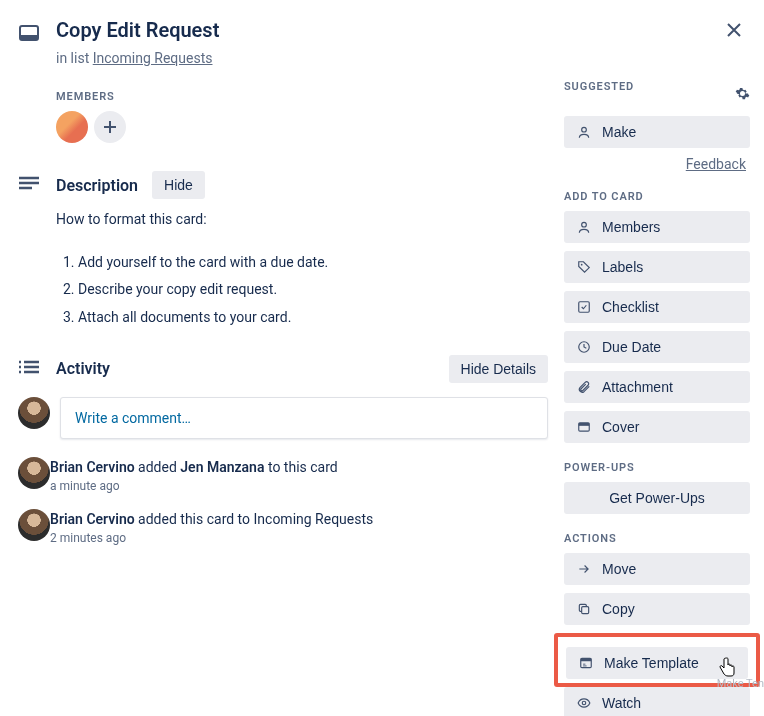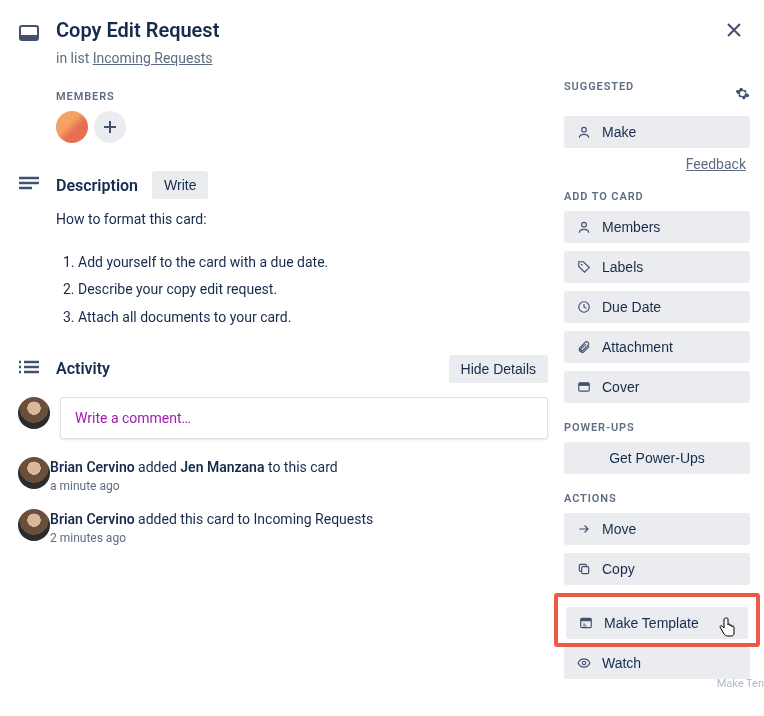--- a/index.html
+++ b/index.html
@@ -165,21 +165,21 @@
     display: flex;
     gap: 10px;
     margin-bottom: 18px;
   }
   .comment-input {
     flex: 1;
     border: 1px solid #dfe1e6;
     border-radius: 3px;
     padding: 12px 14px;
     box-shadow: 0 1px 2px rgba(9,30,66,0.1);
-    color: #a21caf;
+    color: #0369a1;
     background: #fff;
     font-size: 14px;
   }
   .activity-item {
     display: flex;
     margin-bottom: 16px;
   }
   .activity-text {
     padding-top: 2px;
   }
@@ -296,21 +296,21 @@
       </div>
     </div>
 
     <div class="section-row">
       <div class="section-icon">
         <svg width="22" height="18" viewBox="0 0 22 18">
             <path d="M1 2 H21 M1 7 H21 M1 12 H14" stroke="currentColor" stroke-width="2.5"></path>
           </svg>
       </div>
       <div class="section-heading">Description</div>
-      <button class="edit-btn">Write</button>
+      <button class="edit-btn">Hide</button>
     </div>
     <div class="desc-content">
       <div>How to format this card:</div>
       <ol>
         <li>Add yourself to the card with a due date.</li>
         <li>Describe your copy edit request.</li>
         <li>Attach all documents to your card.</li>
       </ol>
     </div>
 
@@ -384,20 +384,29 @@
         <span>Members</span>
       </button>
       <button class="side-btn">
         <span class="btn-icon">
             <svg width="14" height="14" viewBox="0 0 24 24">
               <path d="M3 3h8l10 10-8 8L3 11V3z" fill="none" stroke="currentColor" stroke-width="2"></path>
               <circle cx="8" cy="8" r="1.5" fill="currentColor"></circle>
             </svg>
           </span>
         <span>Labels</span>
+      </button>
+      <button class="side-btn">
+        <span class="btn-icon">
+            <svg width="14" height="14" viewBox="0 0 24 24">
+              <rect x="3" y="3" width="18" height="18" rx="2" fill="none" stroke="currentColor" stroke-width="2"></rect>
+              <path d="M8 12l3 3 5-6" fill="none" stroke="currentColor" stroke-width="2"></path>
+            </svg>
+          </span>
+        <span>Checklist</span>
       </button>
       <button class="side-btn">
         <span class="btn-icon">
             <svg width="14" height="14" viewBox="0 0 24 24">
               <circle cx="12" cy="12" r="9" fill="none" stroke="currentColor" stroke-width="2"></circle>
               <path d="M12 7v5l4 2" fill="none" stroke="currentColor" stroke-width="2"></path>
             </svg>
           </span>
         <span>Due Date</span>
       </button>

